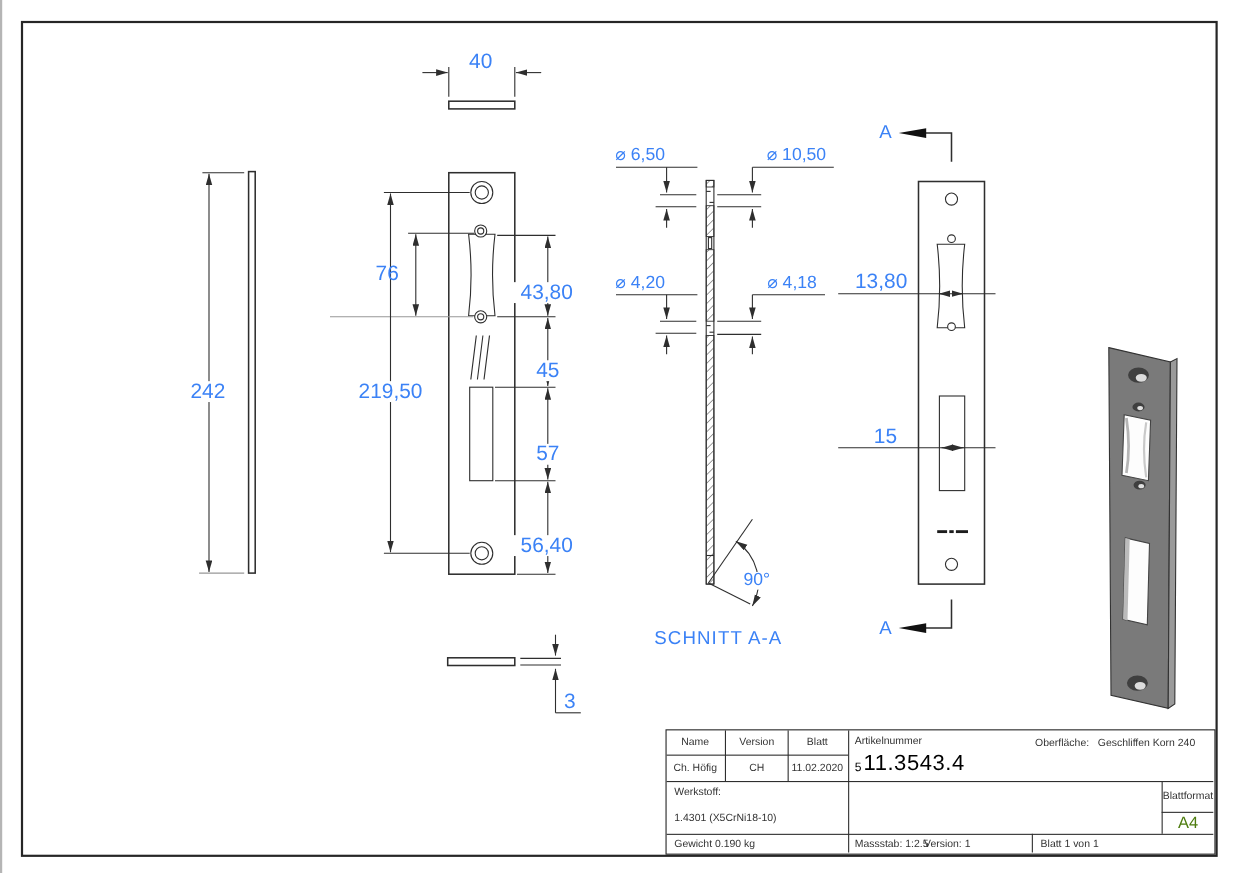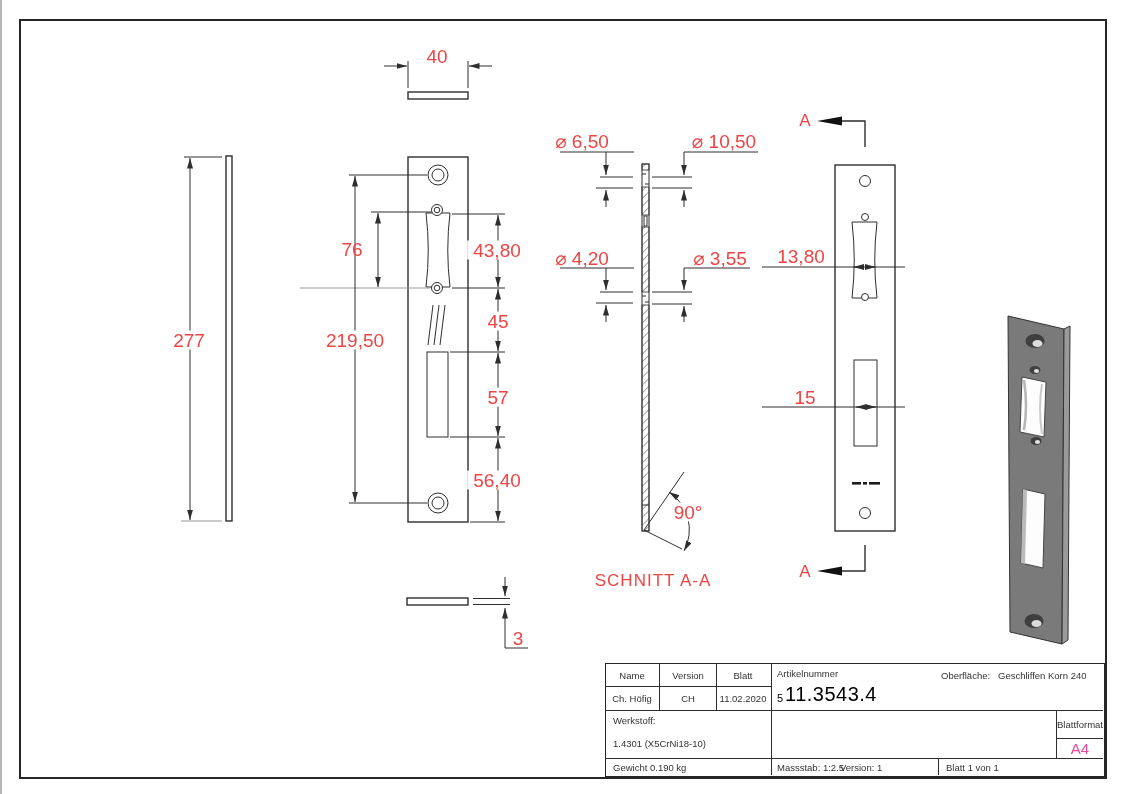--- a/index.html
+++ b/index.html
@@ -6,34 +6,34 @@
   #canvas{position:relative;width:1123px;height:794px;background:#fff;overflow:hidden;
           font-family:"Liberation Sans",sans-serif;color:#262626;}
   #edge-left{position:absolute;left:0;top:0;width:2px;height:794px;background:#b5b5b5;}
   #frame{position:absolute;left:19px;top:19px;width:1084px;height:756px;border:2px solid #262626;}
   svg{position:absolute;left:0;top:0;}
   .ln{stroke:#2e2e2e;stroke-width:1;fill:none;}
   .thk{stroke-width:1.4;}
   .gray{stroke:#979797;}
   .wht{fill:#fff;}
   .lbl{position:absolute;transform:translate(-50%,-50%);font-size:19px;white-space:nowrap;
-       color:#ef4444;line-height:1;text-align:right;}
-  .sm{font-size:19px;}
-  .bg{background:#fff;padding:0 6px;}
+       color:#3b82f6;line-height:1;text-align:right;}
+  .sm{font-size:16px;}
+  .bg{background:#fff;padding:0 6px;margin-top:16px;}
   .schnitt{font-size:17px;letter-spacing:1px;}
   .aletter{font-size:17px;}
   
   #tb{position:absolute;left:605px;top:663px;width:500px;height:114px;border:1.5px solid #262626;
       box-sizing:border-box;font-size:9.5px;color:#333;}
   .tbl{position:absolute;background:#2e2e2e;}
   .tbc{position:absolute;white-space:nowrap;}
   .ctr{transform:translate(-50%,-50%);}
   .big{font-size:20px;color:#000;letter-spacing:.5px;}
   .pref{font-size:11px;color:#000;}
-  .a4{font-size:15px;color:#ec4899;}
+  .a4{font-size:15px;color:#4d7c0f;}
 </style>
 </head>
 <body>
 
 <div id="canvas">
   <div id="edge-left"></div>
   <div id="frame"></div>
 
   <svg width="1123" height="794" viewBox="0 0 1123 794">
     <defs>
@@ -201,32 +201,32 @@
 
       <polygon points="1023,489 1045,494 1043,568 1021,563" fill="#fdfdfd" stroke="#444" stroke-width="1"></polygon>
       <polygon points="1023,489 1027,490 1025,564 1021,563" fill="#bbbbbb"></polygon>
 
       <ellipse cx="1034" cy="621" rx="9.5" ry="7" fill="#3f3f3f"></ellipse>
       <ellipse cx="1036.5" cy="623.5" rx="5" ry="3.6" fill="#dcdcdc"></ellipse>
     </g>
   </svg>
 
   <span class="lbl" style="left:437px;top:56px">40</span>
-  <span class="lbl bg" style="left:189px;top:340px">277</span>
+  <span class="lbl bg" style="left:189px;top:340px">242</span>
   <span class="lbl" style="left:352px;top:249px">76</span>
   <span class="lbl bg" style="left:355px;top:340px">219,50</span>
   <span class="lbl bg" style="left:497px;top:250px">43,80</span>
   <span class="lbl bg" style="left:498px;top:321px">45</span>
   <span class="lbl bg" style="left:498px;top:397px">57</span>
   <span class="lbl bg" style="left:497px;top:480px">56,40</span>
   <span class="lbl" style="left:518px;top:638px">3</span>
   <span class="lbl sm" style="left:582px;top:141px">⌀ 6,50</span>
   <span class="lbl sm" style="left:724px;top:141px">⌀ 10,50</span>
   <span class="lbl sm" style="left:582px;top:258px">⌀ 4,20</span>
-  <span class="lbl sm" style="left:720px;top:258px">⌀ 3,55</span>
+  <span class="lbl sm" style="left:720px;top:258px">⌀ 4,18</span>
   <span class="lbl bg sm" style="left:688px;top:512px">90°</span>
   <span class="lbl" style="left:801px;top:256px">13,80</span>
   <span class="lbl" style="left:805px;top:397px">15</span>
   <span class="lbl schnitt" style="left:653px;top:580px">SCHNITT A-A</span>
   <span class="lbl aletter" style="left:805px;top:120px">A</span>
   <span class="lbl aletter" style="left:805px;top:571px">A</span>
 
   <div id="tb">
 
     <div class="tbl" style="left:53px;top:0;width:1px;height:46px"></div>

